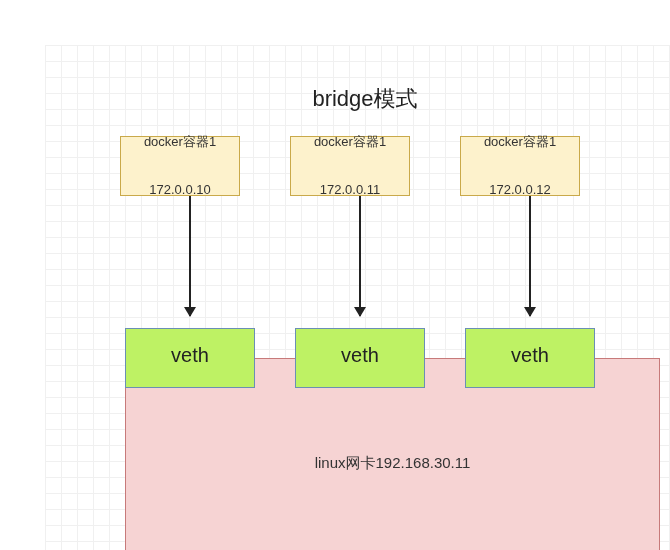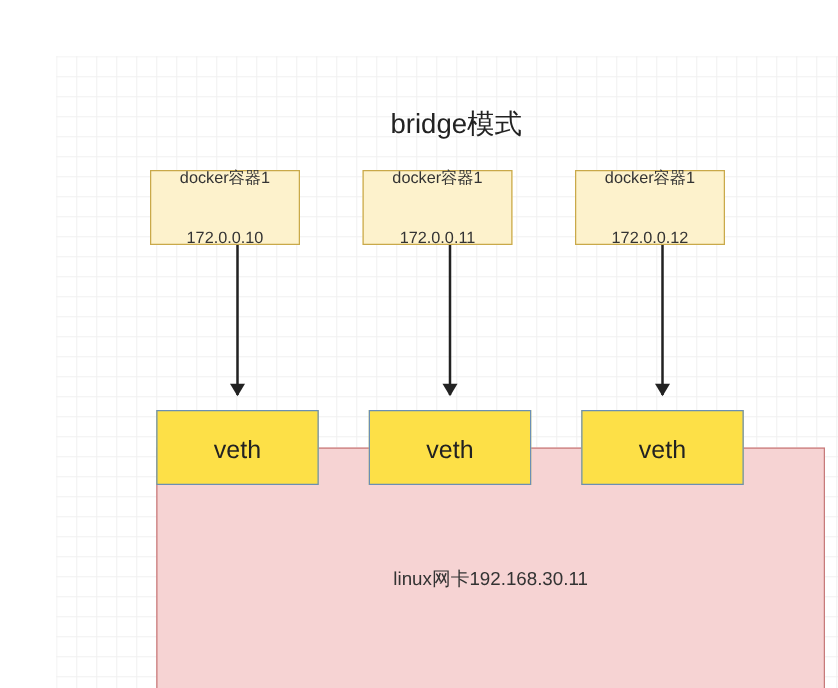--- a/index.html
+++ b/index.html
@@ -39,24 +39,24 @@
       align-items: center;
       justify-content: center;
       font-size: 13px;
       color: #333;
       line-height: 1.4;
     }
     .veth-box {
       position: absolute;
       width: 130px;
       height: 60px;
-      background: #fde047;
+      background: #bef264;
       border: 1px solid #6a8fb5;
       display: flex;
-      align-items: flex-end;
+      align-items: flex-start;
       justify-content: center;
       font-size: 20px;
       color: #222;
       z-index: 2;
     }
     .linux-box {
       position: absolute;
       background: #f6d3d3;
       border: 1px solid #c77a7a;
       display: flex;

